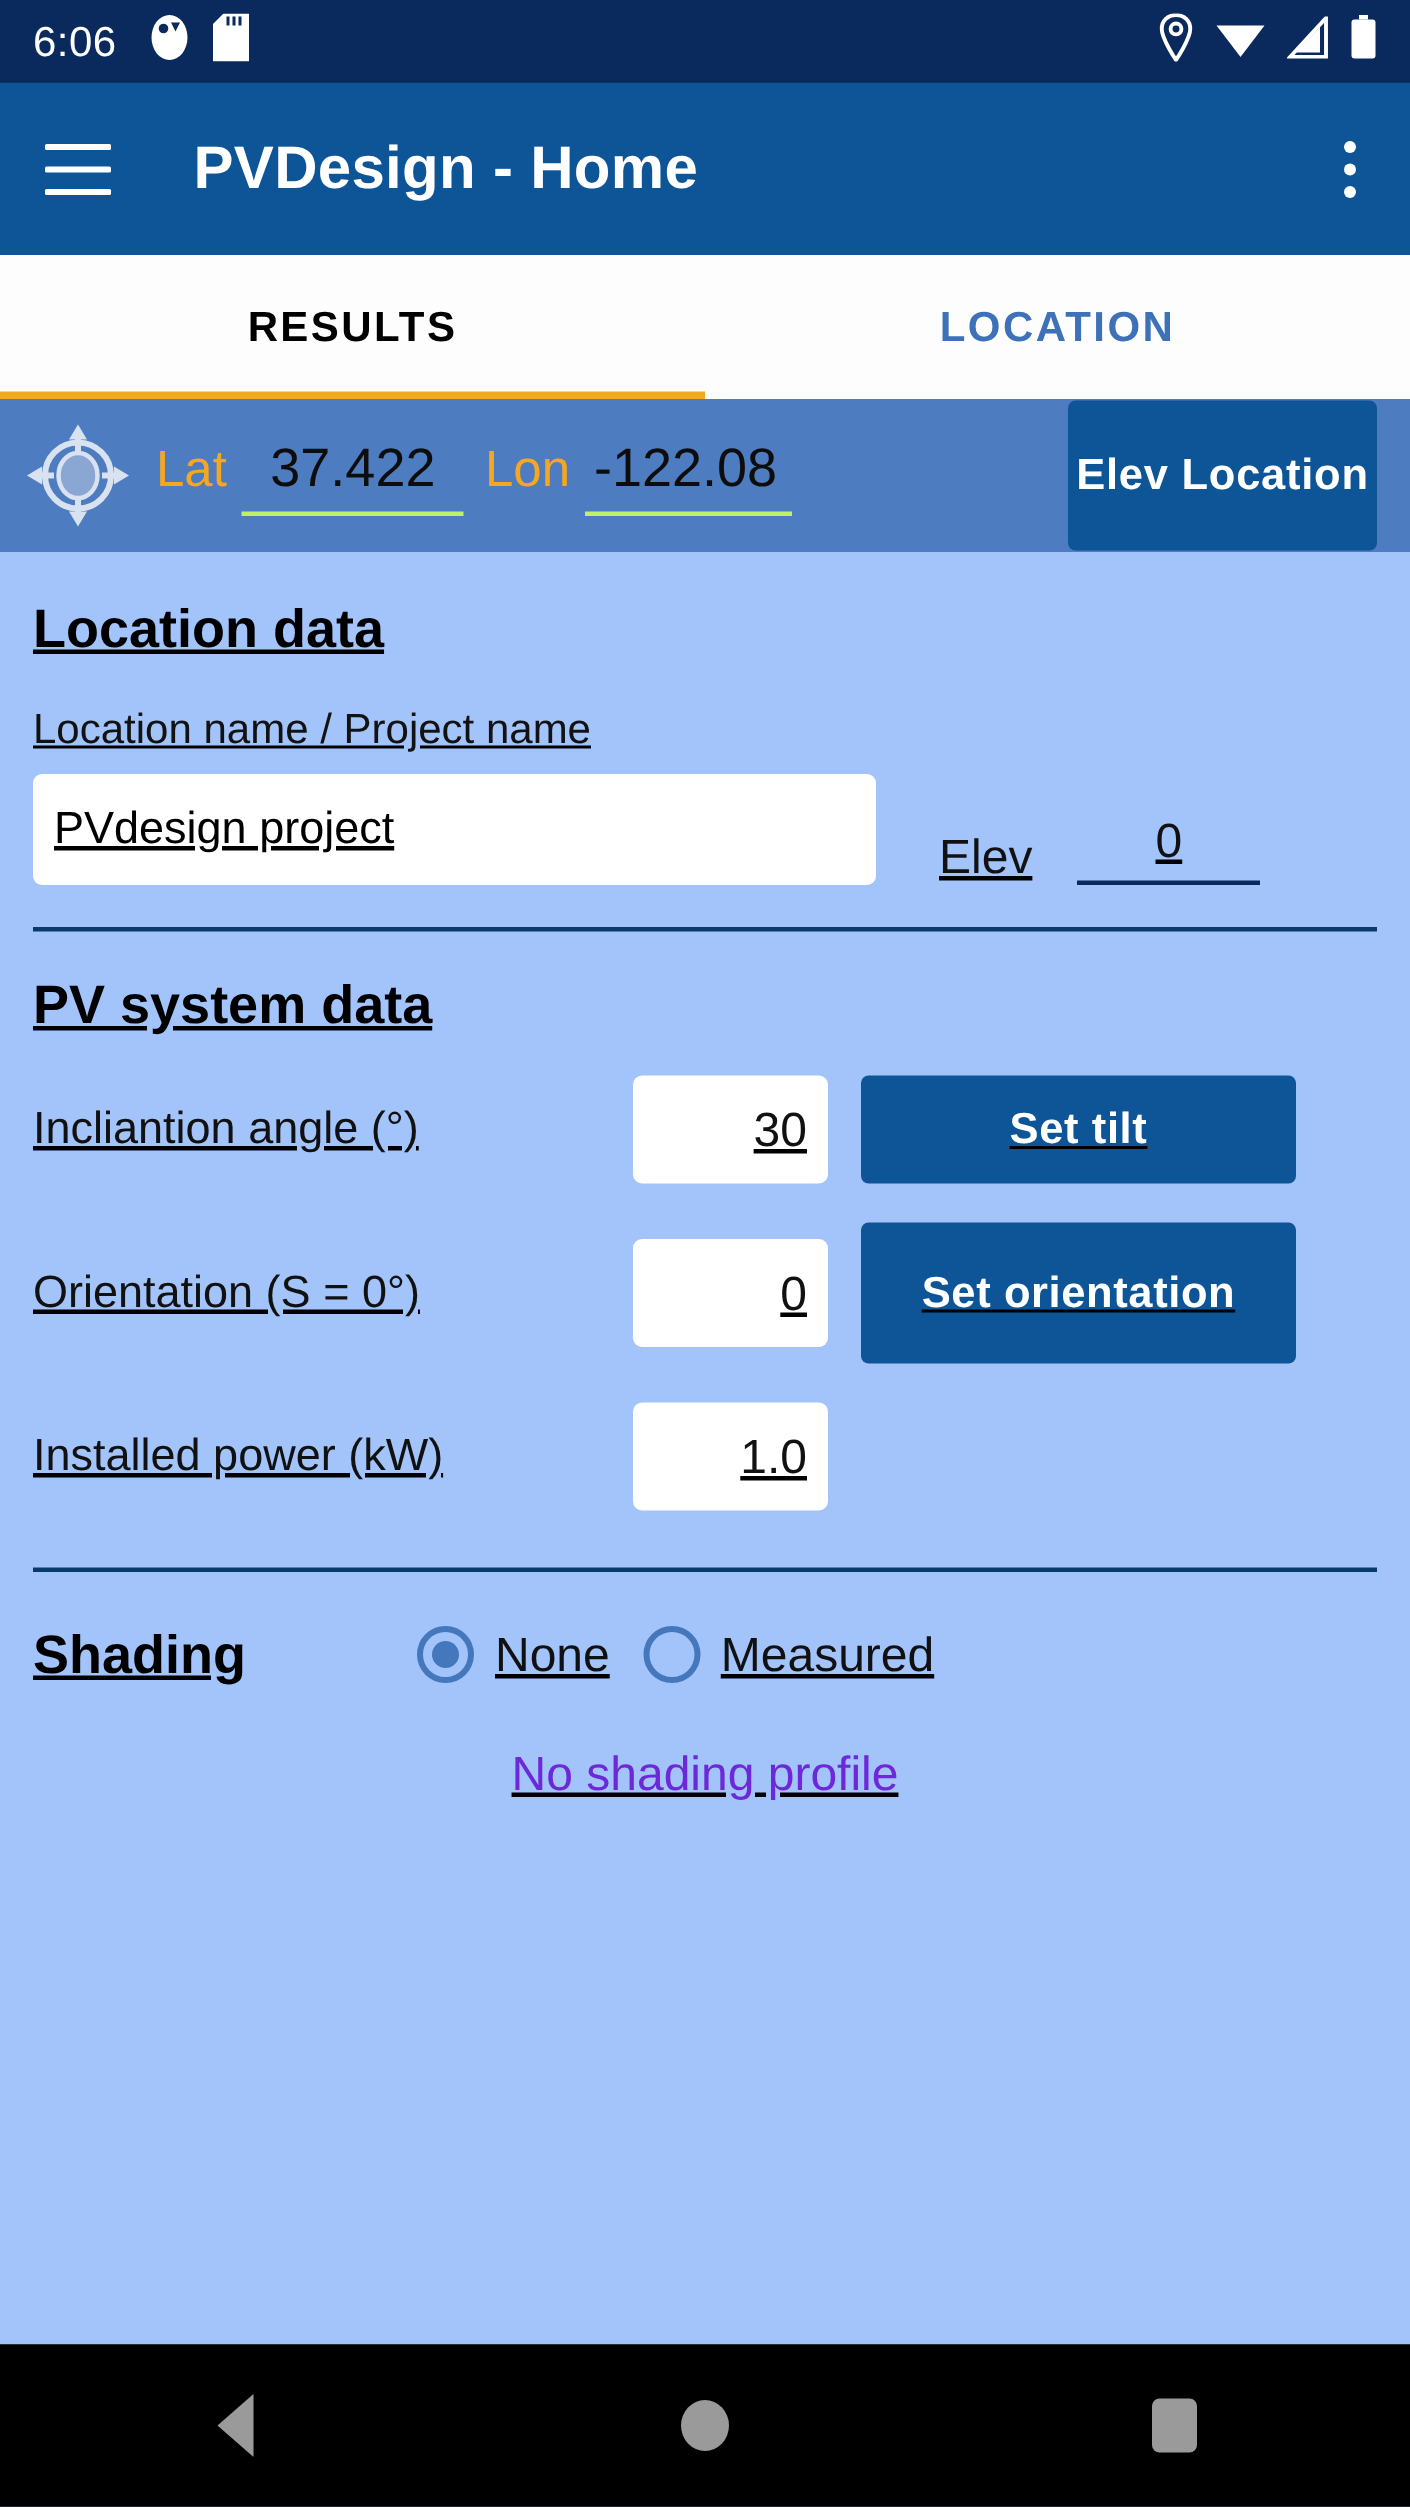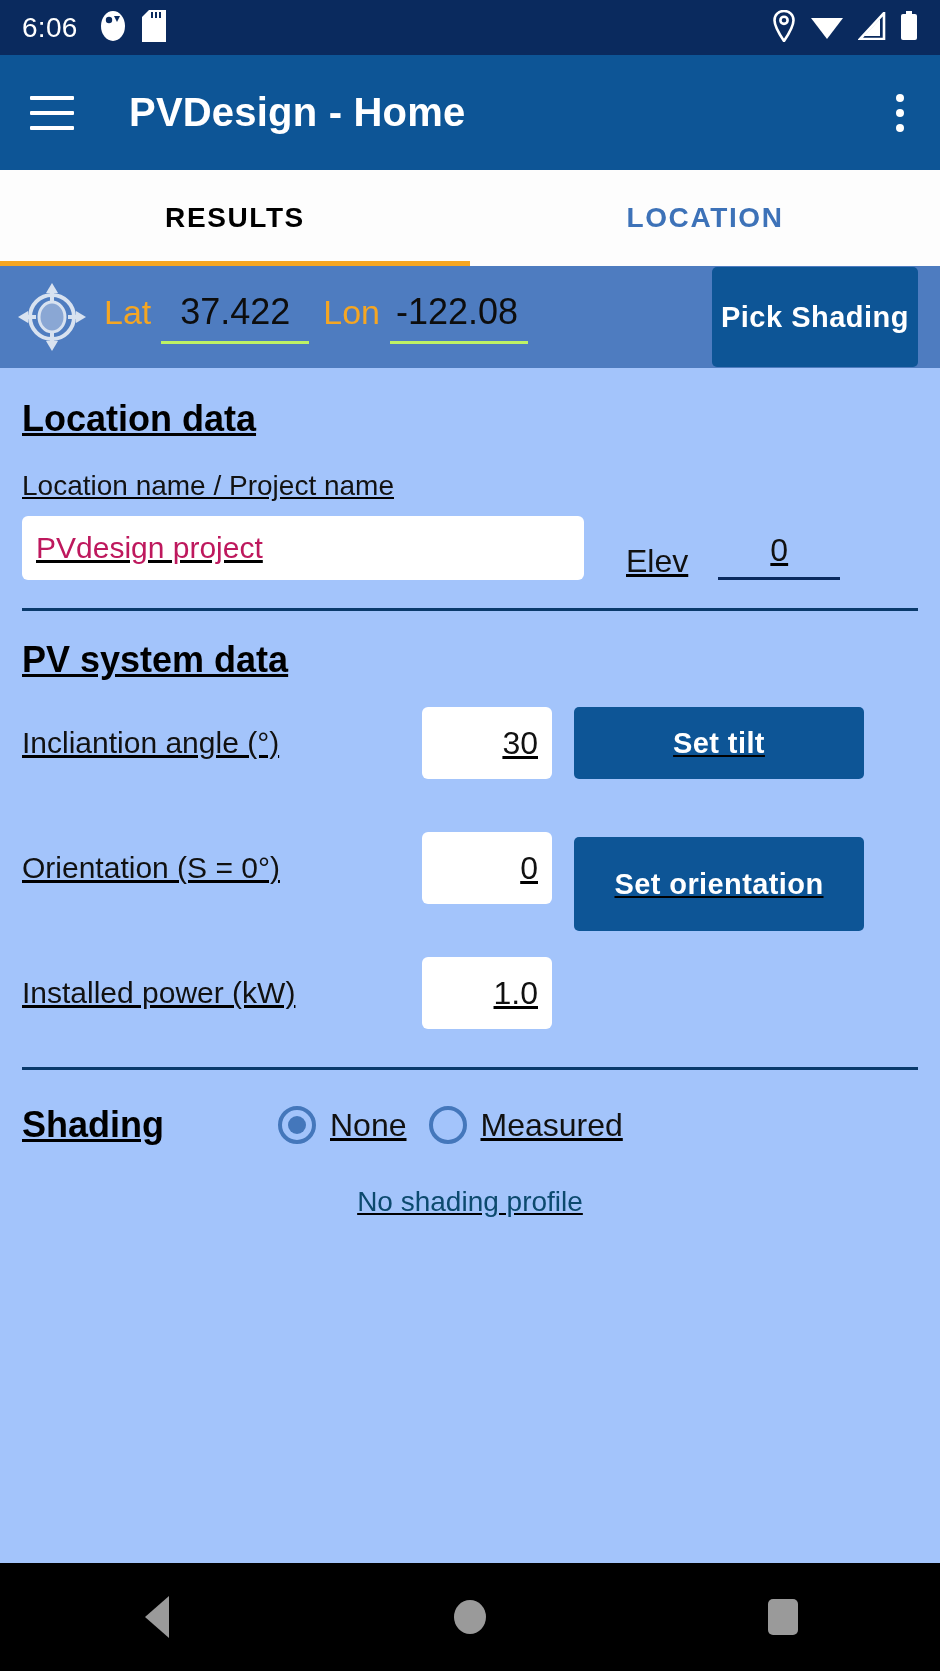--- a/index.html
+++ b/index.html
@@ -69,22 +69,22 @@
     width: 206px; height: 100px; cursor: pointer; letter-spacing: .5px;
   }
 
   
   .content { background: #a3c4fb; flex: 1 1 auto; padding: 30px 22px 0 22px; overflow: hidden; text-decoration: underline; }
   .section-title { font-size: 36px; font-weight: 700; color: #000; }
   .field-label { font-size: 28px; color: #121212; margin-top: 30px; }
 
   .name-row { display: flex; align-items: flex-end; gap: 0; margin-top: 14px; }
   .name-input {
-    width: 562px; height: 64px; background: #fff; border: none; border-radius: 6px;
-    font-family: inherit; font-size: 30px; color: #be185d; padding: 0 14px;
+    width: 562px; height: 74px; background: #fff; border: none; border-radius: 6px;
+    font-family: inherit; font-size: 30px; color: #000000; padding: 0 14px;
   }
   .elev-wrap { display: flex; align-items: flex-end; margin-left: 42px; }
   .elev-label { font-size: 32px; color: #111; }
   .elev-field {
     margin-left: 30px; width: 122px; text-align: center; font-size: 32px; color: #111;
     border-bottom: 3px solid #0a2a5e; padding-bottom: 8px;
   }
 
   .divider { height: 3px; background: #0a3a6b; margin: 28px 0 0 0; }
 
@@ -96,34 +96,34 @@
     width: 130px; height: 72px; background: #fff; border-radius: 6px;
     display: flex; align-items: center; justify-content: flex-end;
     font-size: 32px; color: #111; padding-right: 14px;
   }
   .act-btn {
     margin-left: 22px; background: #0d5596; color: #fff; border: none; border-radius: 5px;
     font-family: inherit; font-size: 29px; font-weight: 700; letter-spacing: .4px;
     width: 290px; min-height: 72px; cursor: pointer; line-height: 1.25;
     display: flex; align-items: center; justify-content: center;
   }
-  .act-btn.tall { min-height: 94px; margin-top: 32px; }
+  .act-btn.tall { min-height: 94px; }
 
   .divider2 { height: 3px; background: #0a3a6b; margin-top: 38px; }
 
   .shading-row { display: flex; align-items: center; margin-top: 34px; }
   .shading-title { font-size: 36px; font-weight: 700; color: #000; flex: 0 0 256px; }
   .radio-opt { display: flex; align-items: center; cursor: pointer; margin-right: 22px; }
   .radio {
     width: 38px; height: 38px; border-radius: 50%; border: 4px solid #4477bb;
     display: flex; align-items: center; justify-content: center; flex: 0 0 38px;
   }
   .radio .dot { width: 18px; height: 18px; border-radius: 50%; background: #4477bb; }
   .radio-label { font-size: 32px; color: #111; margin-left: 14px; }
-  .no-profile { text-align: center; font-size: 28px; color: #0c4a6e; margin-top: 40px; }
+  .no-profile { text-align: center; font-size: 32px; color: #6d28d9; margin-top: 40px; }
 
   
   .footer { background: #4e7cc0; flex: 0 0 322px; padding-top: 28px; }
   .calculate {
     display: block; margin: 0 auto; background: #04508e; color: #fff; border: none;
     border-radius: 6px; font-family: inherit; font-size: 32px; font-weight: 700;
     letter-spacing: 2.4px; width: 260px; height: 84px; cursor: pointer;
   }
 
   
@@ -220,21 +220,21 @@
       </svg>
     </span>
     <div class="coord-group">
       <span class="coord-label">Lat</span>
       <span class="coord-field lat">37.422</span>
     </div>
     <div class="coord-group">
       <span class="coord-label">Lon</span>
       <span class="coord-field lon">-122.08</span>
     </div>
-    <button class="pick-location">Pick Shading</button>
+    <button class="pick-location">Elev Location</button>
   </div>
 
   <div class="content">
 
     <div class="section-title">Location data</div>
     <div class="field-label">Location name / Project name</div>
 
     <div class="name-row">
       <input class="name-input" type="text" value="PVdesign project" style="">
       <div class="elev-wrap">

